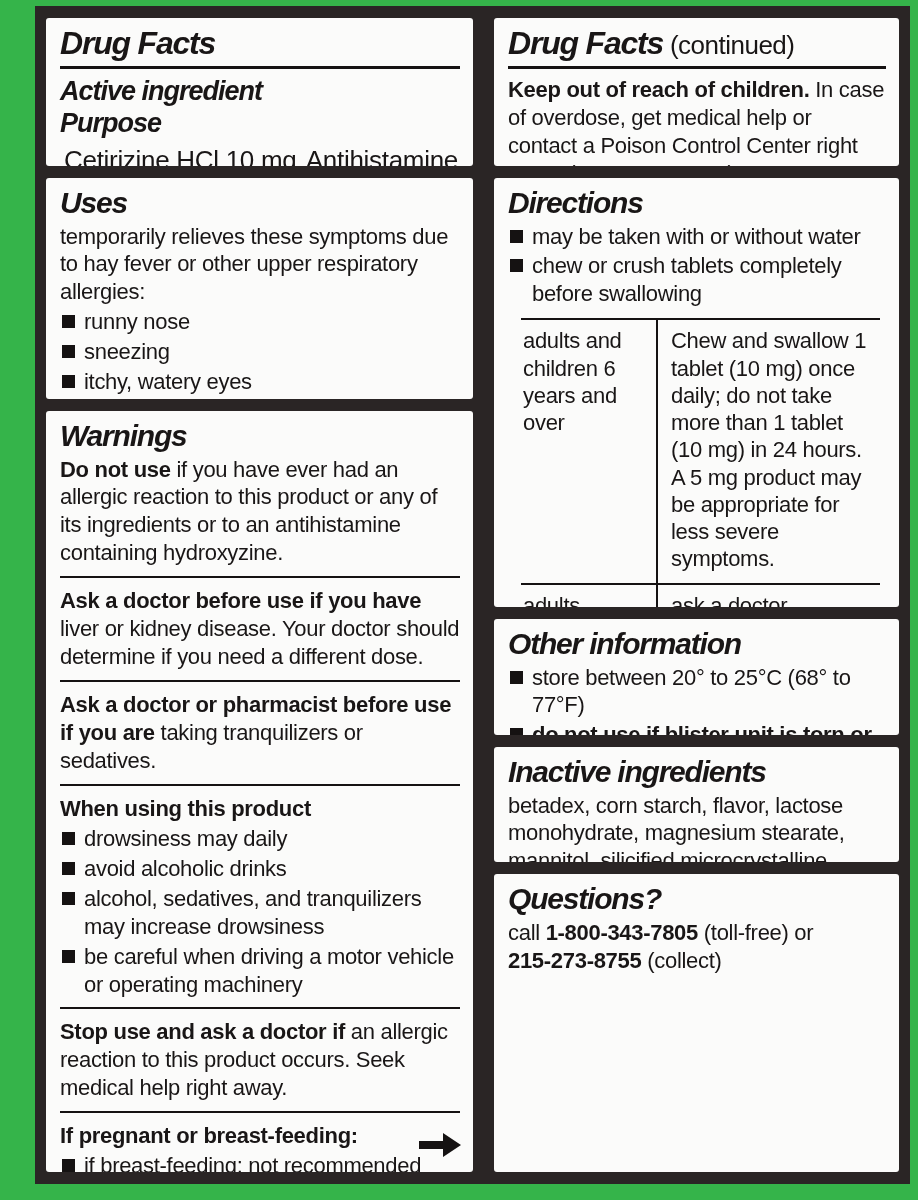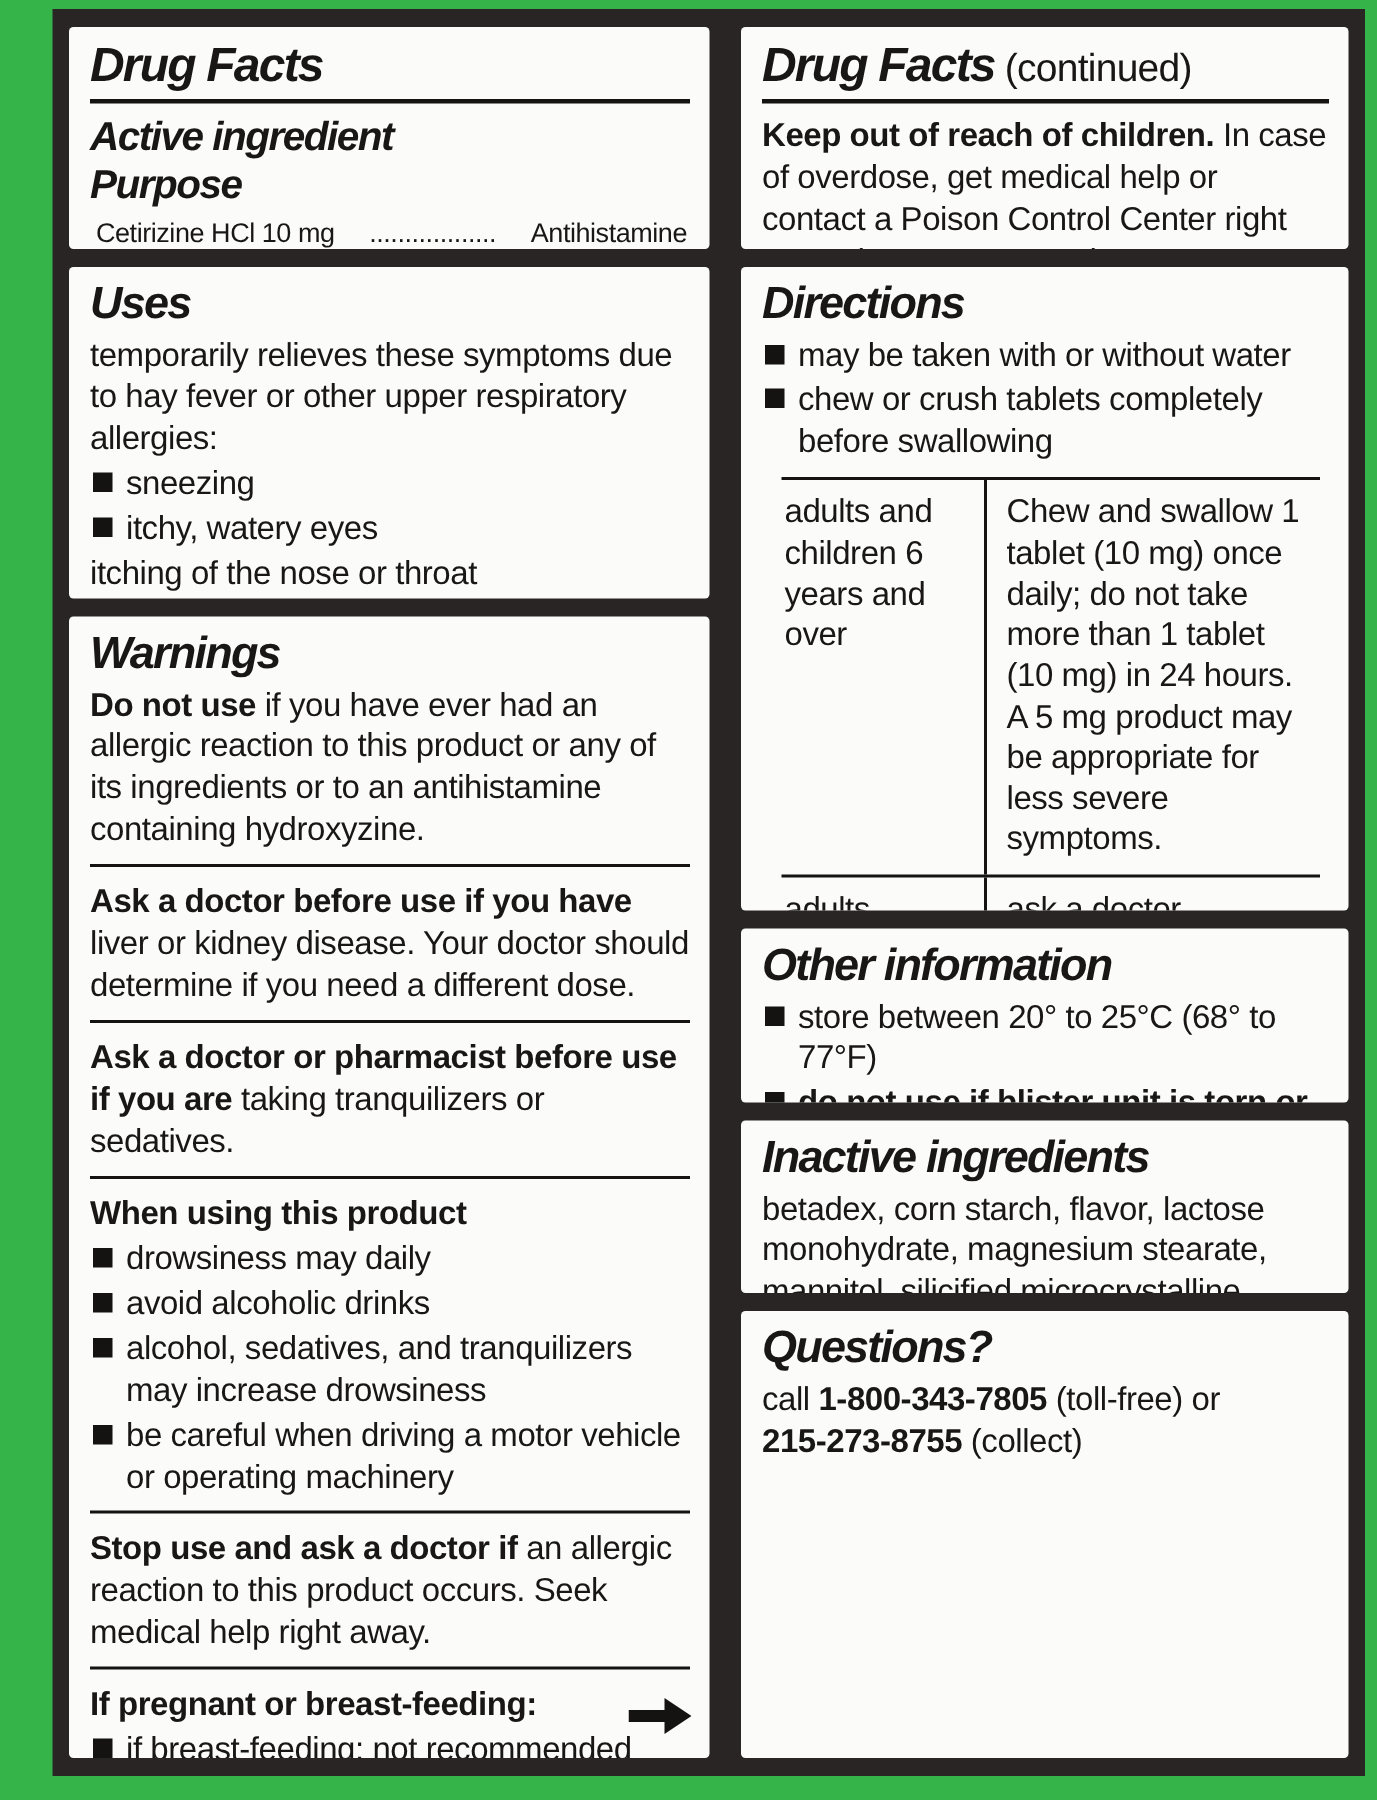--- a/index.html
+++ b/index.html
@@ -22,21 +22,21 @@
   .h-main{font-size:32px;font-weight:800;font-style:italic;letter-spacing:-1.2px;line-height:1.1;margin:2px 0 0 0;}
   .h-sec{font-size:30px;font-weight:800;font-style:italic;letter-spacing:-1.2px;line-height:1.15;margin:2px 0 2px 0;}
   .h-sub{font-size:27px;font-weight:800;font-style:italic;letter-spacing:-1px;line-height:1.18;margin:0;}
   .continued-suffix{font-weight:400;font-style:normal;font-size:26px;letter-spacing:-0.5px;}
   .rule{border:none;border-top:3px solid #151212;margin:5px 0 7px 0;}
   .w-rule{border:none;border-top:2.5px solid #151212;margin:9px 0;}
   .body-txt{font-size:22px;line-height:1.27;}
   p{margin:0;}
   b{font-weight:700;}
   .ai-row{display:flex;justify-content:space-between;align-items:baseline;margin-top:6px;flex-direction:column;}
-  .ing-row{display:flex;align-items:baseline;font-size:18px;margin-top:5px;padding:0 2px 0 4px;white-space:nowrap;}
+  .ing-row{display:flex;align-items:baseline;font-size:26px;margin-top:5px;padding:0 2px 0 4px;white-space:nowrap;}
   .leader{flex:1;overflow:hidden;text-align:center;margin:0 4px;}
   .bullet{display:flex;align-items:flex-start;margin-top:2px;}
   .sq{flex:0 0 13px;width:13px;height:13px;background:#151212;margin:7px 9px 0 2px;}
   .bullet .bt{flex:1;font-size:22px;line-height:1.27;}
   .bold-item{font-weight:700;}
   .dir-table{margin:10px 6px 0 13px;border-top:2.5px solid #151212;font-size:22px;line-height:1.24;}
   .dir-row{display:grid;grid-template-columns:137px 1fr;}
   .dir-row.rb{border-bottom:2.5px solid #151212;}
   .cell-who{border-right:2.5px solid #151212;padding:7px 6px 10px 2px;white-space:pre-line;}
   .cell-what{padding:7px 2px 10px 13px;}
@@ -64,20 +64,24 @@
             <span class="leader">..................</span>
             <span>Antihistamine</span>
           </div>
         </section>
 
         <section class="box" style="height:221px;">
           <h2 class="h-sec">Uses</h2>
           <p class="body-txt">temporarily relieves these symptoms due to hay fever or other upper respiratory allergies:</p>
           <div class="bullet">
               <span class="sq"></span>
+              <span class="bt">runny nose</span>
+            </div>
+          <div class="bullet">
+              <span class="sq"></span>
               <span class="bt">sneezing</span>
             </div>
           <div class="bullet">
               <span class="sq"></span>
               <span class="bt">itchy, watery eyes</span>
             </div>
           <div class="bullet">
               <span class="bt">itching of the nose or throat</span>
             </div>
         </section>

